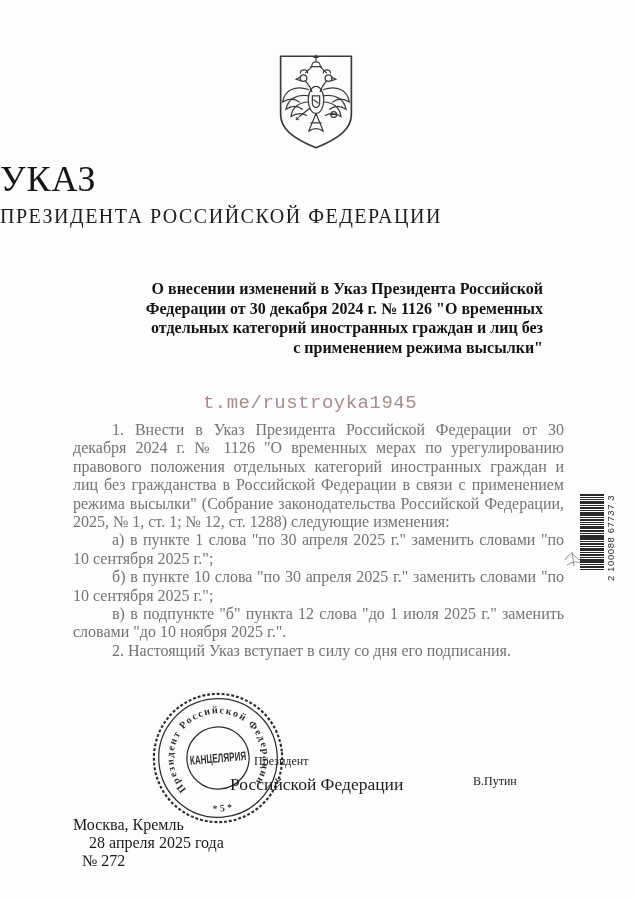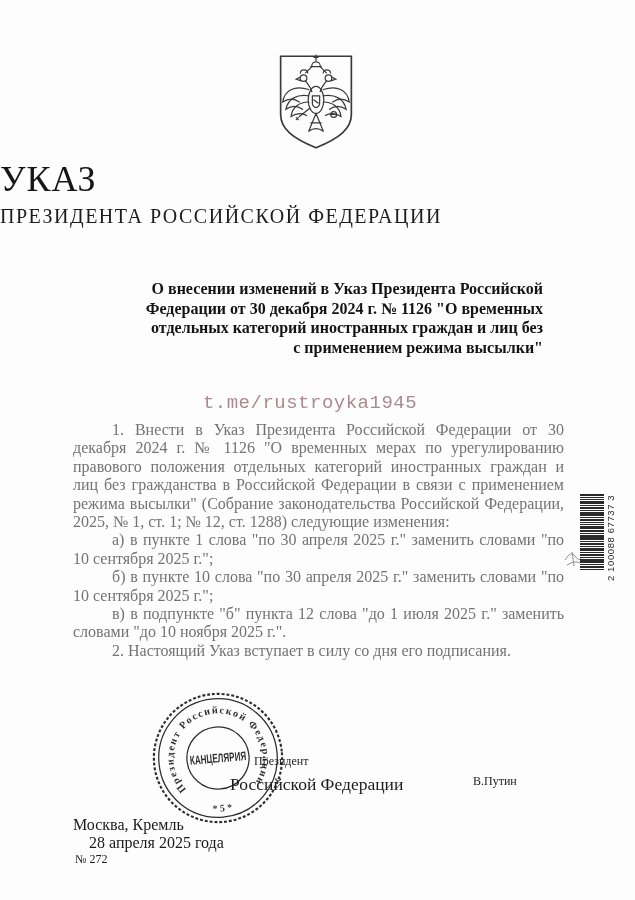--- a/index.html
+++ b/index.html
@@ -51,21 +51,21 @@
     transform:rotate(-5deg);
     opacity:0.93;
   }
   
   .sig-role1{position:absolute;left:254px;top:754px;font-size:12px;}
   .sig-role2{position:absolute;left:230px;top:774px;font-size:17.5px;}
   .sig-name{position:absolute;left:473px;top:774px;font-size:12px;}
   
   .footer-place{position:absolute;left:73px;top:816px;font-size:16px;text-align:right;}
   .footer-date{position:absolute;left:73px;top:834px;font-size:16px;margin-left:16px;}
-  .footer-number{position:absolute;left:75px;top:852px;font-size:12px;}
+  .footer-number{position:absolute;left:82px;top:852px;font-size:16px;}
   
   .barcode{position:absolute;left:578px;top:482px;width:40px;height:100px;}
   .squiggle{position:absolute;left:562px;top:546px;width:22px;height:24px;opacity:0.65;}
 </style>
 </head>
 <body>
 
 <div id="page">
 
   <svg class="emblem" viewBox="0 0 84 100" fill="none" stroke="#3a3a3a" stroke-width="1.2" stroke-linecap="round">

